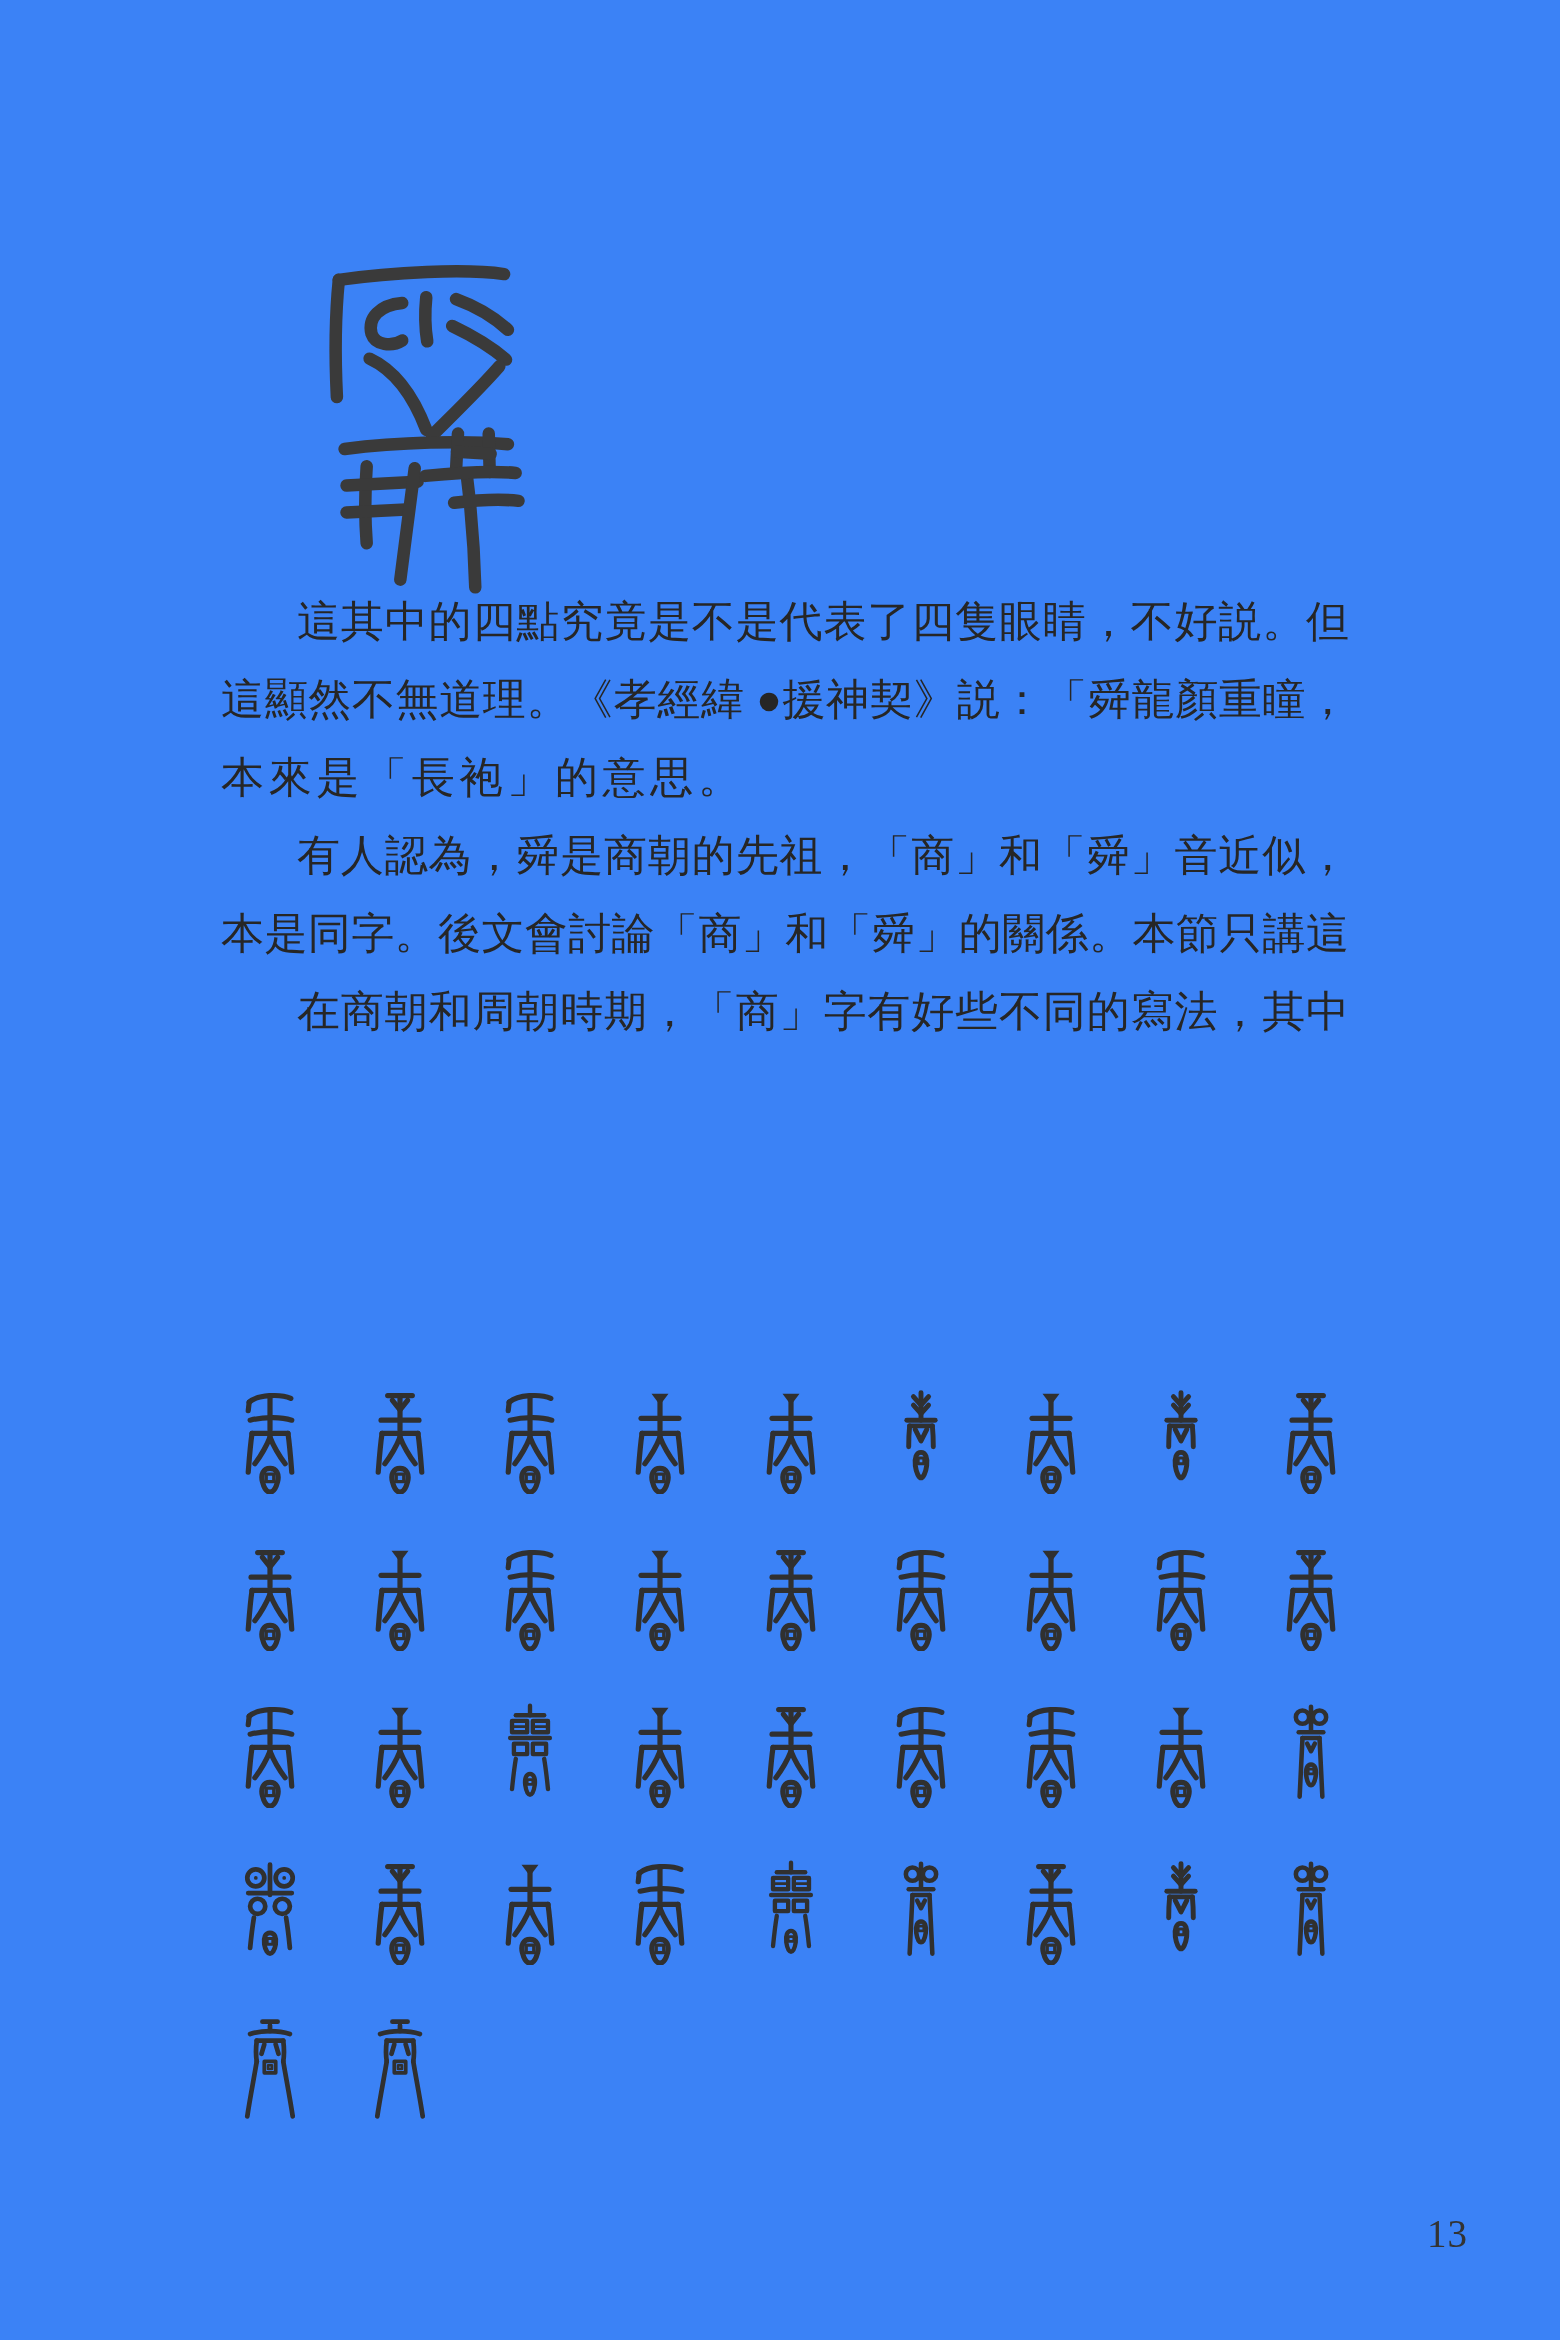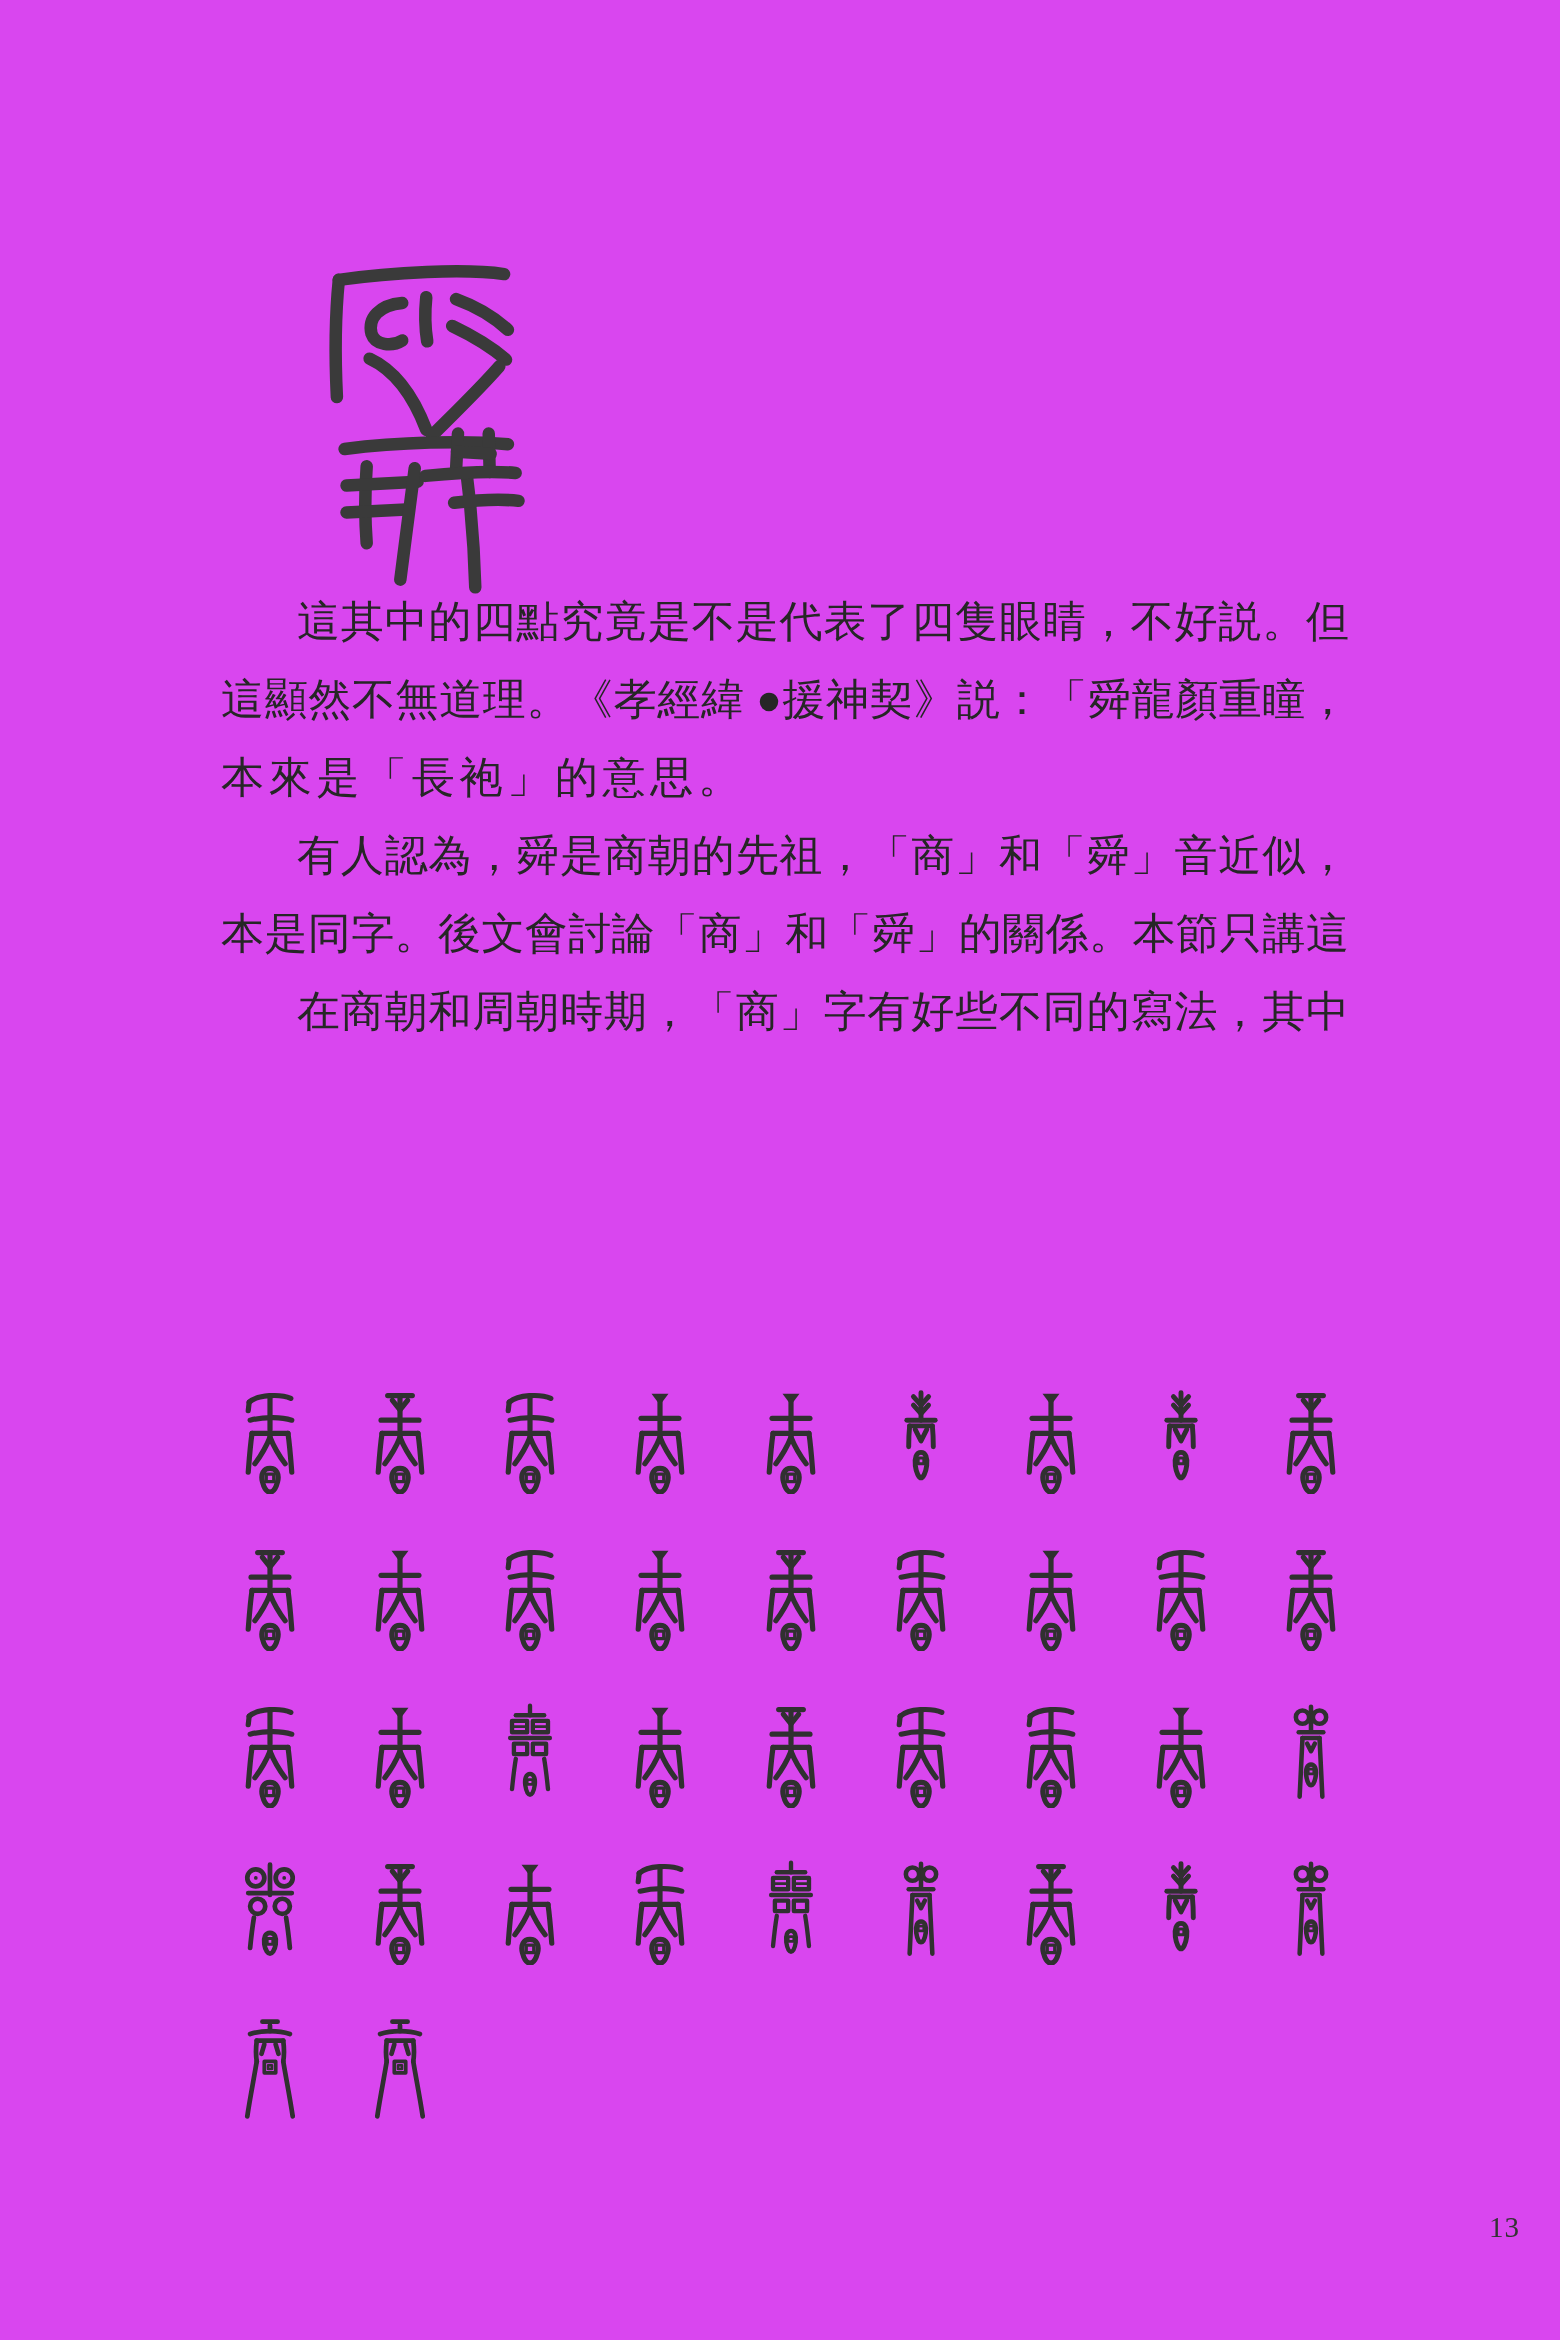--- a/index.html
+++ b/index.html
@@ -1,19 +1,19 @@
 <!DOCTYPE html>
 <html style="font-size:15px"><head>
 <meta charset="utf-8">
 <style>
   html,body{margin:0;padding:0;background:#e8e8e8;}
   .page{
     position:relative;
     width:1561px;height:2340px;
-    background:#d946ef;
+    background:#3b82f6;
     font-family:"Liberation Serif","DejaVu Serif",serif;
     color:#222222;
     overflow:hidden;
   }
   
   .seal{
     position:absolute;left:310px;top:250px;width:221px;height:348px;
     color:#3a3a3a;
   }
   
@@ -34,22 +34,22 @@
     color:#303030;
   }
   .grow{
     display:flex;justify-content:space-between;
     height:106px;margin-bottom:51px;
   }
   .grow.partial{justify-content:flex-start;gap:58px;}
   .gcell{width:72px;height:106px;}
   .gcell svg{width:100%;height:100%;display:block;}
   .page-number{
-    position:absolute;left:1489px;top:2211px;
-    font-size:29px;color:#333333;letter-spacing:0.9px;
+    position:absolute;left:1427px;top:2211px;
+    font-size:39px;color:#333333;letter-spacing:0.9px;
   }
   .symdefs{position:absolute;width:0;height:0;overflow:hidden;}
 </style>
 </head>
 <body>
 
 <div class="page">
 
   <svg class="symdefs" xmlns="http://www.w3.org/2000/svg">
     <defs>

